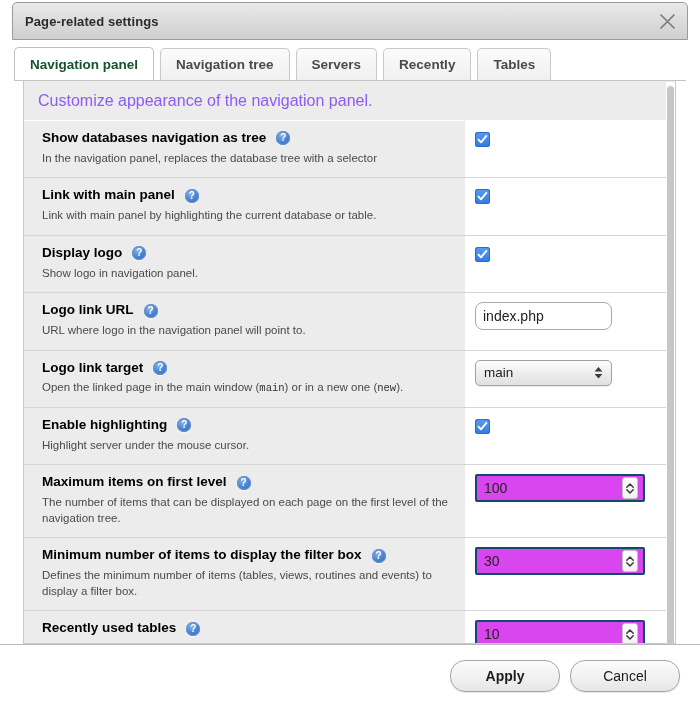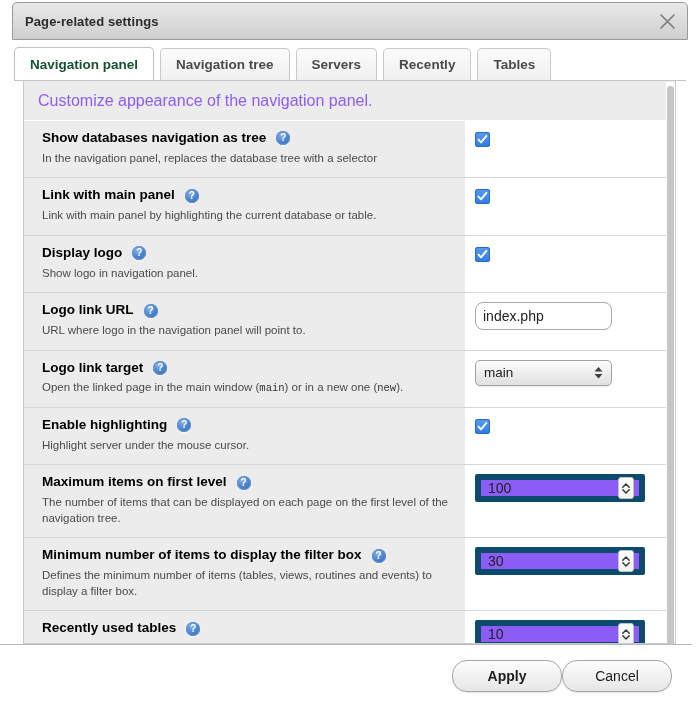--- a/index.html
+++ b/index.html
@@ -231,23 +231,23 @@
   .select-arrows {
     width: 10px; height: 16px;
     display: flex; flex-direction: column;
     align-items: center; justify-content: center;
     gap: 2px;
   }
 
   .number-wrap {
     width: 170px;
     height: 28px;
-    border: 6px solid #0c4a6e;
+    border: 2px solid #0c4a6e;
     border-radius: 2px;
-    background: #8b5cf6;
+    background: #d946ef;
     display: flex;
     align-items: center;
     box-sizing: border-box;
     position: relative;
   }
   .number-wrap input {
     flex: 1 1 auto;
     border: none;
     outline: none;
     height: 100%;
@@ -288,26 +288,26 @@
     height: 562px;
     border-radius: 4px;
     background: #c6c6c6;
     cursor: pointer;
   }
 
   
   .footer {
     flex: 0 0 62px;
     border-top: 1px solid #b9b9b9;
-    margin: 0 8px 0 0;
+    margin: 0 0 0 0;
     display: flex;
     align-items: center;
     justify-content: flex-end;
     padding-right: 20px;
-    gap: 0;
+    gap: 10px;
     background: #fff;
     box-sizing: border-box;
   }
   .btn {
     min-width: 76px;
     height: 30px;
     padding: 0 16px;
     border: 1px solid #a6a6a6;
     border-radius: 15px;
     background: linear-gradient(to bottom, #fcfcfc 0%, #f2f2f2 48%, #e6e6e6 100%);

